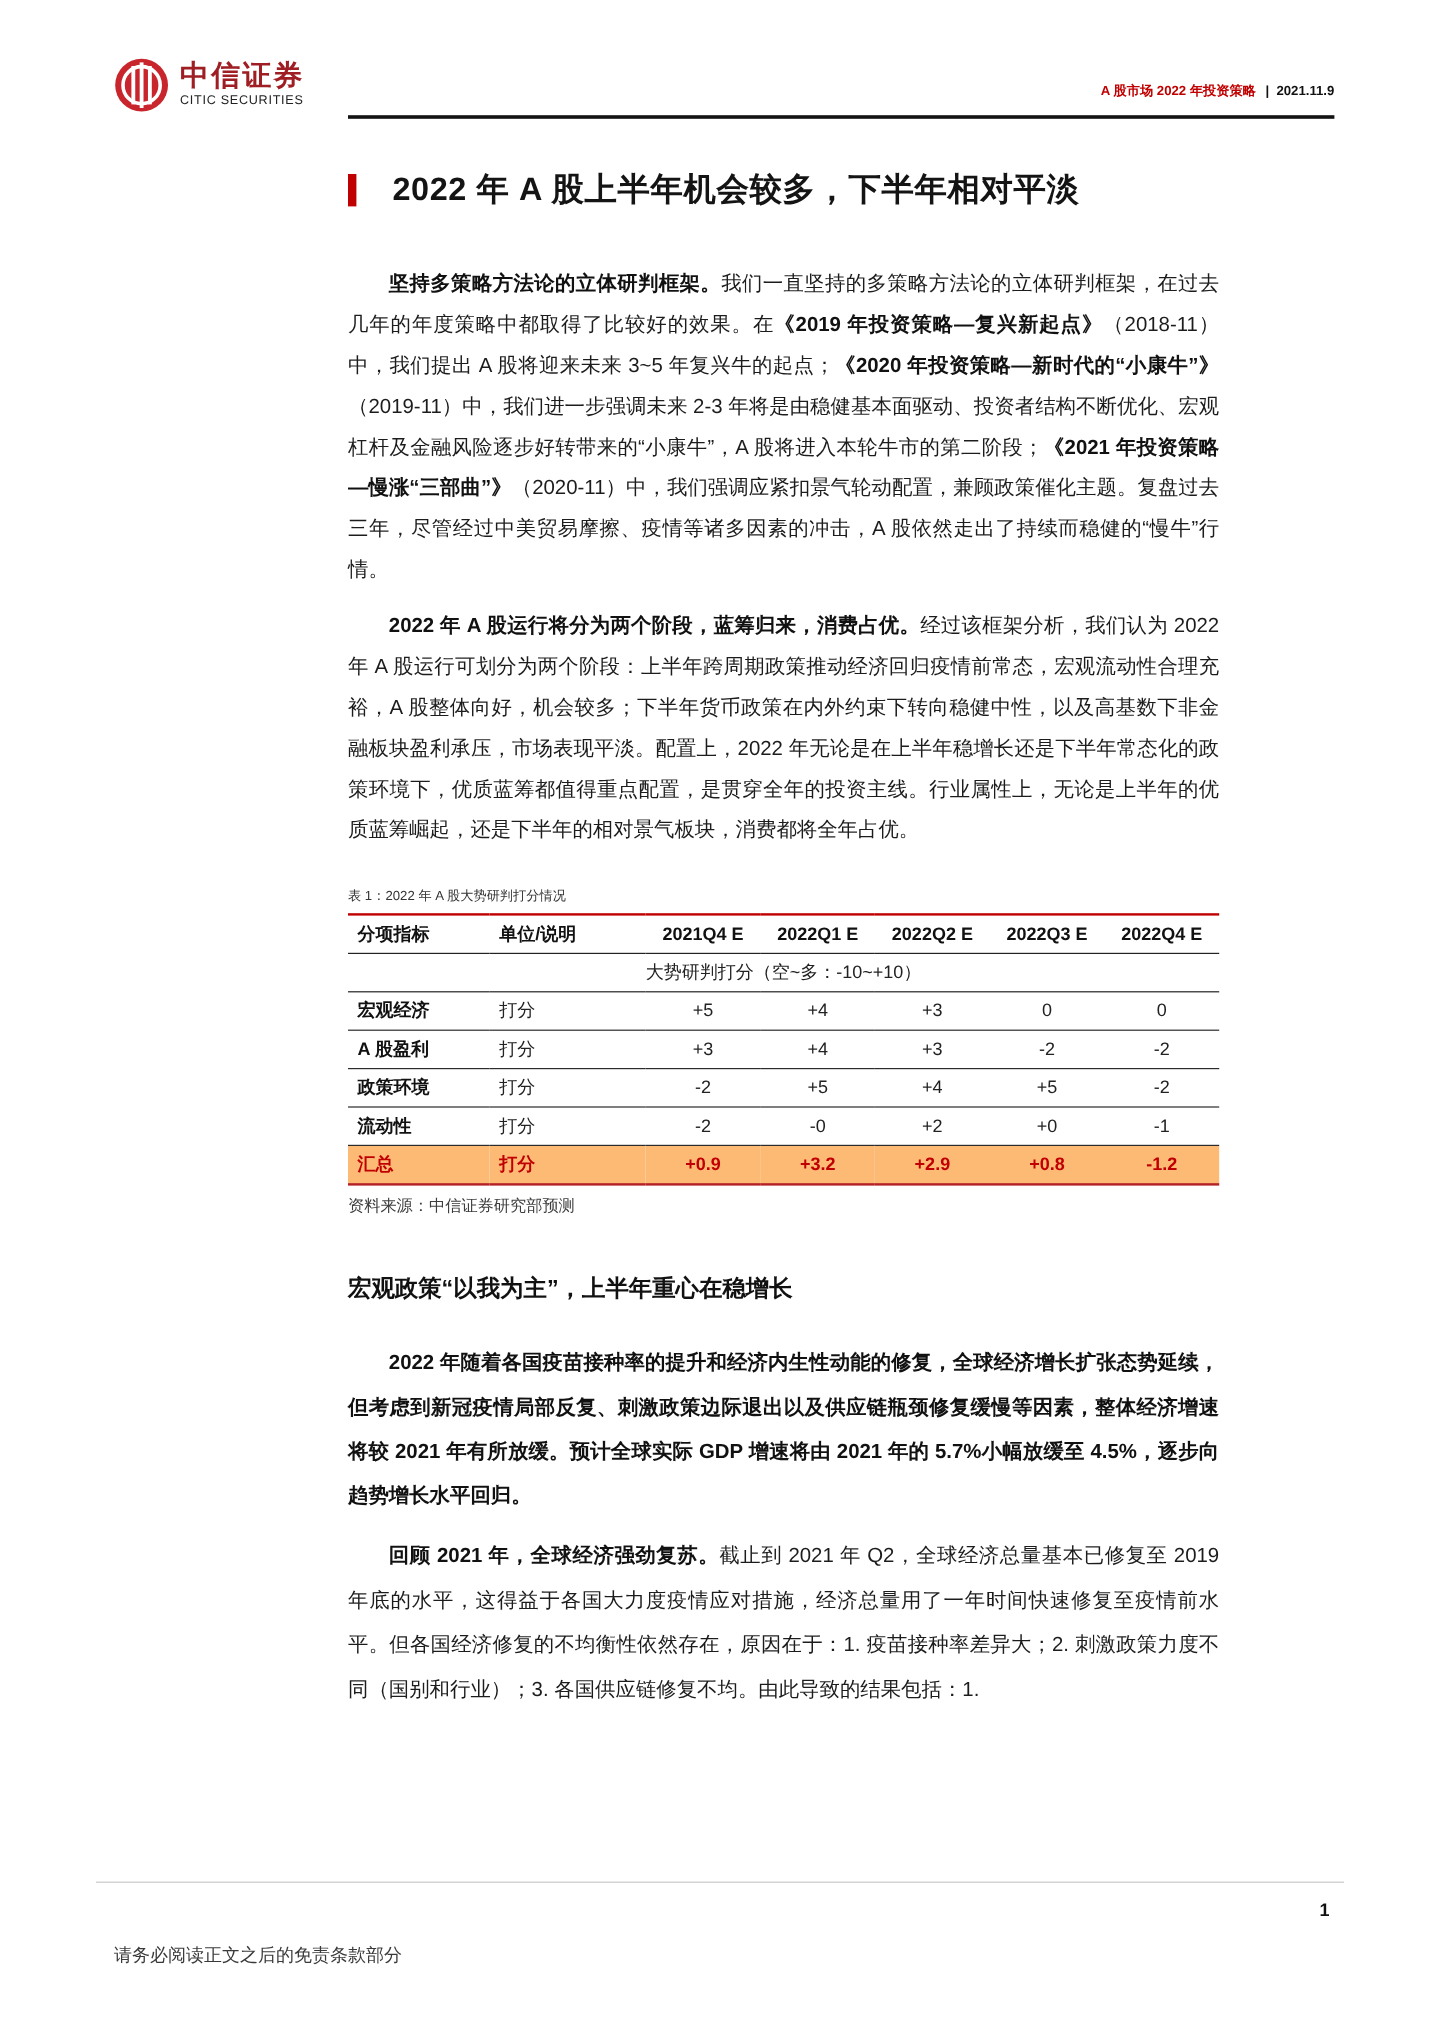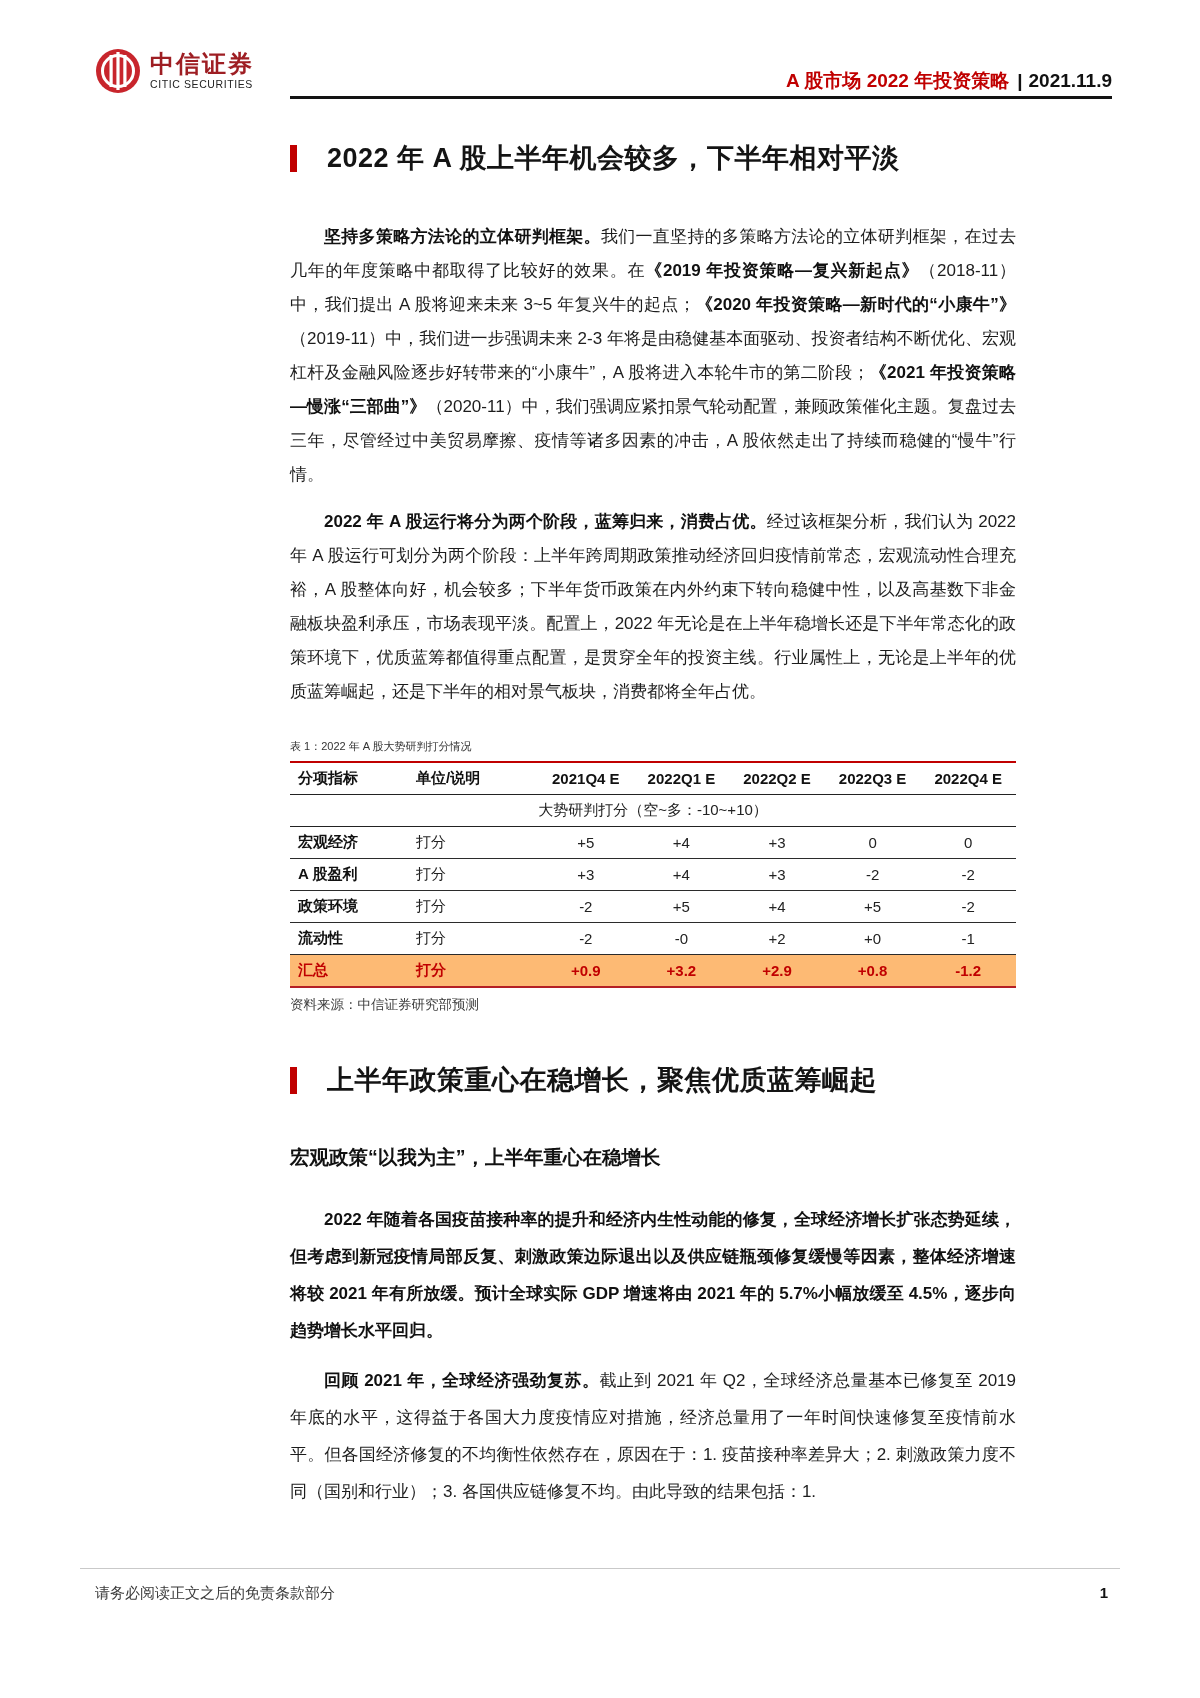--- a/index.html
+++ b/index.html
@@ -8,21 +8,21 @@
     font-family:"Liberation Sans","DejaVu Sans",sans-serif;
     color:#1a1a1a;-webkit-font-smoothing:antialiased;
   }
   
   .logo{position:absolute;left:95px;top:48px;display:flex;align-items:center;gap:9px;}
   .logo-mark{width:46px;height:46px;flex:0 0 auto;}
   .logo-text-cn{font-size:24px;font-weight:700;color:#9e1e23;letter-spacing:2px;line-height:1;}
   .logo-text-en{font-size:10.5px;color:#222;letter-spacing:0.6px;margin-top:3px;line-height:1;}
   .header-title{
     position:absolute;top:68px;right:88px;text-align:right;
-    font-size:19px;font-weight:700;white-space:nowrap;
+    font-size:11px;font-weight:700;white-space:nowrap;
   }
   .header-title .doc-title{color:#c00000;}
   .header-title .sep{color:#111;margin:0 6px 0 8px;font-weight:900;}
   .header-title .doc-date{color:#111;}
   .header-rule{position:absolute;top:96px;left:290px;width:822px;height:3px;background:#131313;}
   
   .main{position:absolute;left:290px;top:128px;width:726px;}
   .section-title{
     display:flex;align-items:center;margin:0;
     font-size:27px;font-weight:700;color:#141414;letter-spacing:0.5px;
@@ -59,21 +59,21 @@
   table.score tbody tr{border-bottom:1px solid #2b2b2b;}
   table.score tbody tr:last-child{border-bottom:none;}
   table.score td.col-label{text-align:left;font-weight:700;color:#111;padding-left:8px;}
   table.score td.col-unit{text-align:left;font-weight:400;padding-left:8px;}
   table.score td.col-num{text-align:center;}
   table.score tr.highlight{background:#fdba74;}
   table.score tr.highlight td{color:#c00000;font-weight:700;}
   .table-source{font-size:13.5px;color:#3d3d3d;margin-top:8px;}
   
   .footer-rule{position:absolute;left:80px;top:1568px;width:1040px;height:1px;background:#c9c9c9;}
-  .footer-disclaimer{position:absolute;left:95px;top:1584px;font-size:15px;color:#3a3a3a;}
+  .footer-disclaimer{position:absolute;left:95px;top:1620px;font-size:15px;color:#3a3a3a;}
   .page-number{position:absolute;right:92px;top:1584px;font-size:15px;font-weight:700;color:#111;}
 </style>
 </head>
 <body>
 
 <div class="logo">
   <svg class="logo-mark" viewBox="0 0 46 46" aria-hidden="true">
     <circle cx="23" cy="23" r="22" fill="#c8252c"></circle>
     <circle cx="23" cy="23" r="15.5" fill="none" stroke="#ffffff" stroke-width="3"></circle>
     <rect x="14.5" y="7" width="3.2" height="32" fill="#ffffff"></rect>
@@ -171,24 +171,20 @@
             <td class="col-num">+3.2</td>
             <td class="col-num">+2.9</td>
             <td class="col-num">+0.8</td>
             <td class="col-num">-1.2</td>
           </tr>
         </tbody>
     </table>
     <div class="table-source">资料来源：中信证券研究部预测</div>
   </div>
 
-  <h1 class="section-title" id="sec2-title">
-    <span class="section-bar"></span>
-    <span>上半年政策重心在稳增长，聚焦优质蓝筹崛起</span>
-  </h1>
 
   <h2 class="subsection-title">宏观政策“以我为主”，上半年重心在稳增长</h2>
 
   <p class="body-para sec2-para sec2-first"><b>2022 年随着各国疫苗接种率的提升和经济内生性动能的修复，全球经济增长扩张态势延续，但考虑到新冠疫情局部反复、刺激政策边际退出以及供应链瓶颈修复缓慢等因素，整体经济增速将较 2021 年有所放缓。预计全球实际 GDP 增速将由 2021 年的 5.7%小幅放缓至 4.5%，逐步向趋势增长水平回归。</b></p>
   <p class="body-para sec2-para"><b>回顾 2021 年，全球经济强劲复苏。</b><span>截止到 2021 年 Q2，全球经济总量基本已修复至 2019 年底的水平，这得益于各国大力度疫情应对措施，经济总量用了一年时间快速修复至疫情前水平。但各国经济修复的不均衡性依然存在，原因在于：1. 疫苗接种率差异大；2. 刺激政策力度不同（国别和行业）；3. 各国供应链修复不均。由此导致的结果包括：1.</span></p>
 
 </div>
 
 <div class="footer-rule"></div>
 <div class="footer-disclaimer">请务必阅读正文之后的免责条款部分</div>

